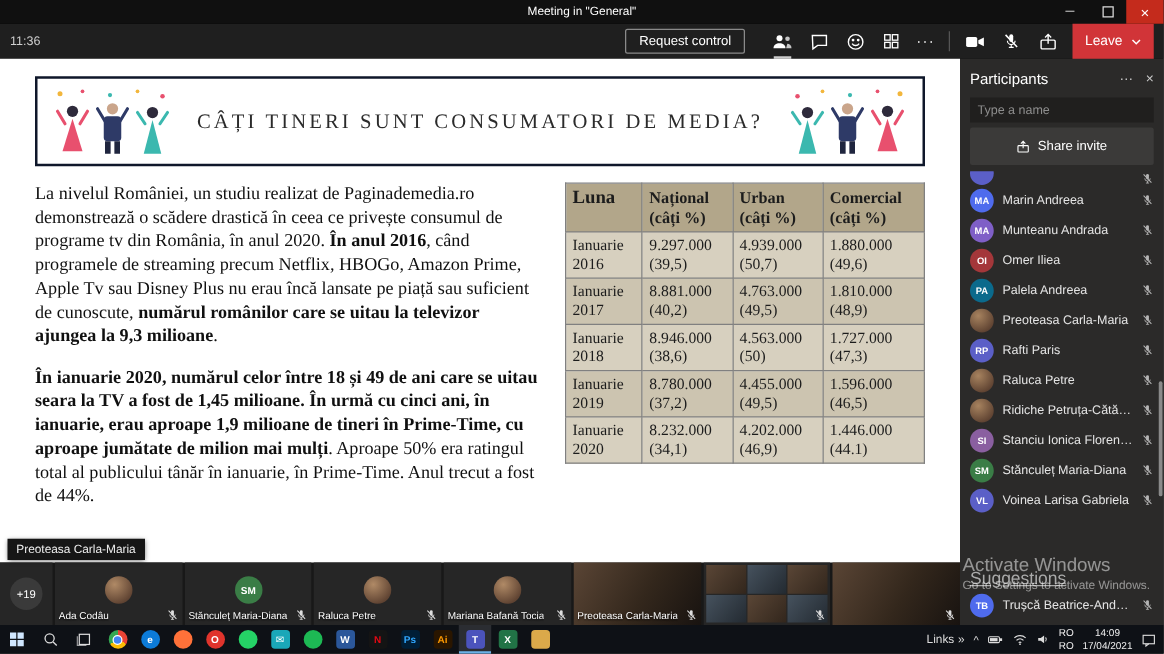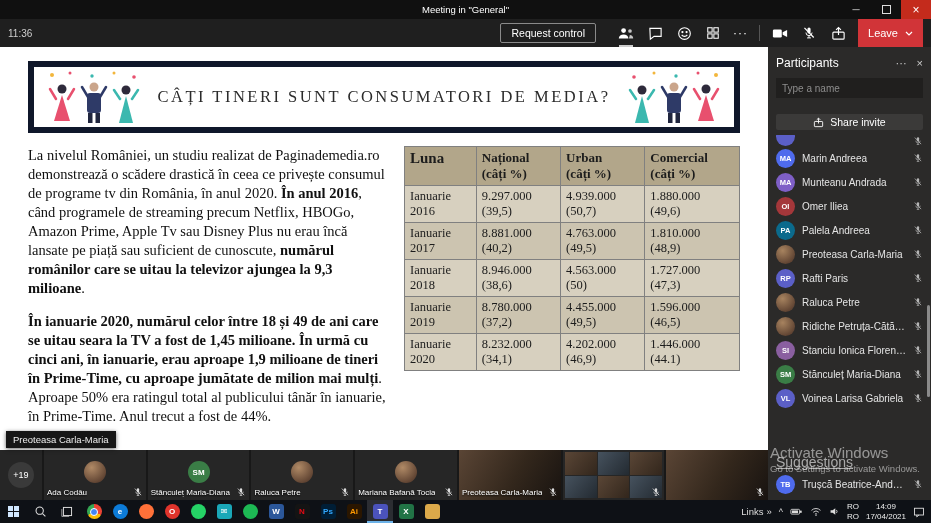--- a/index.html
+++ b/index.html
@@ -22,29 +22,29 @@
   .ico{width:18px;height:18px;display:flex;align-items:center;justify-content:center;color:#fff;position:relative;}
   .ico.active::after{content:"";position:absolute;bottom:-5px;left:2px;right:2px;height:2px;background:#ccc;}
   .dots{color:#fff;font-size:12px;letter-spacing:1px;}
   .vdiv{width:1px;height:16px;background:#555;}
   .leave-btn{background:#d13438;color:#fff;border:none;display:flex;align-items:center;gap:7px;font-size:11px;padding:16px 10px;border-radius:2px;font-family:inherit;}
 
   
   .main{display:flex;height:453px;}
   .stage{flex:1;min-width:0;display:flex;flex-direction:column;background:#fff;position:relative;}
   .slide-area{flex:1;padding:14px 28px 4px;overflow:hidden;}
-  .banner{border:6px solid #0f172a;display:flex;align-items:center;justify-content:flex-end;padding:4px 10px;height:72px;box-sizing:border-box;background:#fff;}
+  .banner{border:2px solid #0f172a;display:flex;align-items:center;justify-content:flex-end;padding:4px 10px;height:72px;box-sizing:border-box;background:#fff;}
   .slide-title{font-family:"Liberation Serif","DejaVu Serif",serif;font-size:16.5px;letter-spacing:2.5px;color:#2b2b2b;text-align:center;flex:1;padding:0 6px;}
   .illus{flex:0 0 auto;}
   .illus.mirror{transform:scaleX(-1);}
   .content{display:flex;gap:16px;margin-top:13px;}
   .textcol{flex:1;font-family:"Liberation Serif","DejaVu Serif",serif;font-size:14.5px;line-height:1.31;color:#101010;}
   .textcol p{margin:0 0 14px;}
   .textcol .b{font-weight:700;}
-  .tablecol{width:336px;flex:0 0 auto;}
+  .tablecol{width:288px;flex:0 0 auto;}
   table{border-collapse:collapse;width:100%;font-family:"Liberation Serif","DejaVu Serif",serif;font-size:12.5px;color:#1c1c1c;}
   th,td{border:1px solid #808080;padding:3px 5px;text-align:left;vertical-align:top;white-space:pre-line;}
   thead th{background:#b2a68a;font-weight:700;font-size:13px;}
   thead th:first-child{font-size:15px;}
   tbody tr:nth-child(odd) td{background:#d7d0bf;}
   tbody tr:nth-child(even) td{background:#ccc4b0;}
   .slide-link{text-align:center;margin-top:6px;font-size:11px;font-weight:700;color:#1155cc;text-decoration:underline;cursor:pointer;}
 
   .name-tooltip{position:absolute;left:6px;bottom:52px;background:#161616;color:#eee;font-size:9.5px;padding:3px 7px;box-shadow:0 1px 4px rgba(0,0,0,.6);z-index:6;}
 
@@ -62,21 +62,21 @@
   .tile .label{position:absolute;left:3px;bottom:3px;color:#fff;font-size:8px;text-shadow:0 1px 2px #000;white-space:nowrap;max-width:82%;overflow:hidden;}
   .tile .micb{position:absolute;right:3px;bottom:3px;color:#ddd;line-height:0;}
 
   
   .participants{width:163px;background:#2b2a29;box-sizing:border-box;padding:9px 8px 4px;display:flex;flex-direction:column;position:relative;color:#ddd;}
   .p-head{display:flex;align-items:center;}
   .p-title{font-size:12px;font-weight:400;color:#fff;}
   .p-actions{margin-left:auto;display:flex;gap:10px;color:#ccc;font-size:11px;}
   .p-search{margin-top:8px;background:#201f1e;border:none;height:20px;font-size:10px;color:#ccc;padding:0 6px;font-family:inherit;}
   .p-search::placeholder{color:#8d8d8d;}
-  .p-invite{margin-top:16px;height:16px;background:#3b3a39;border:none;color:#fff;font-size:10.5px;display:flex;align-items:center;justify-content:center;gap:6px;border-radius:2px;font-family:inherit;}
+  .p-invite{margin-top:4px;height:30px;background:#3b3a39;border:none;color:#fff;font-size:10.5px;display:flex;align-items:center;justify-content:center;gap:6px;border-radius:2px;font-family:inherit;}
   .p-list{margin-top:5px;flex:1;overflow:hidden;}
   .p-row{display:flex;align-items:center;gap:7px;height:24px;}
   .p-row.clipped{height:11px;overflow:hidden;align-items:flex-end;}
   .p-av{width:19px;height:19px;border-radius:50%;font-size:7.5px;font-weight:700;color:#fff;display:flex;align-items:center;justify-content:center;flex:0 0 auto;}
   .p-av.photo{background:radial-gradient(circle at 35% 30%,#a7835f,#5f4332 75%);}
   .p-name{flex:1;font-size:10px;color:#e4e4e4;white-space:nowrap;overflow:hidden;text-overflow:ellipsis;}
   .p-mic{color:#b5b5b5;flex:0 0 auto;line-height:0;}
   .p-sugg-label{font-size:14px;color:#aaa;margin:3px 0 2px;text-decoration:underline;}
   .p-scroll{position:absolute;right:1px;top:258px;width:3px;height:92px;background:#8a8a8a;border-radius:2px;}
 

